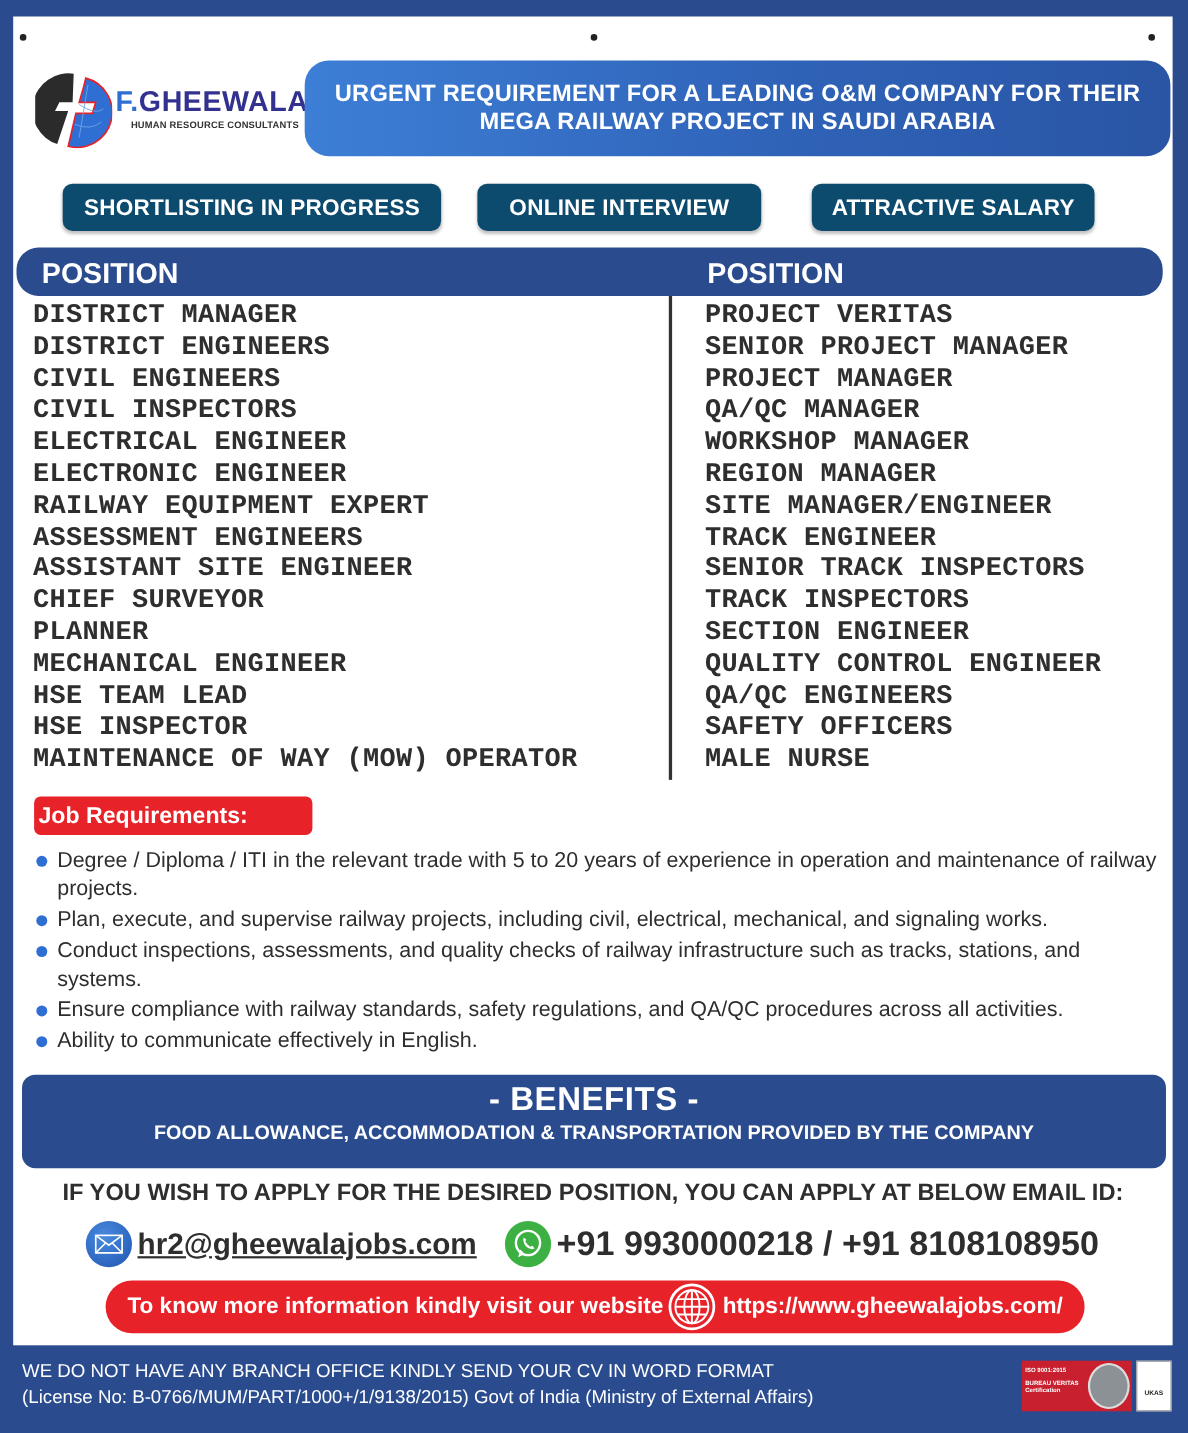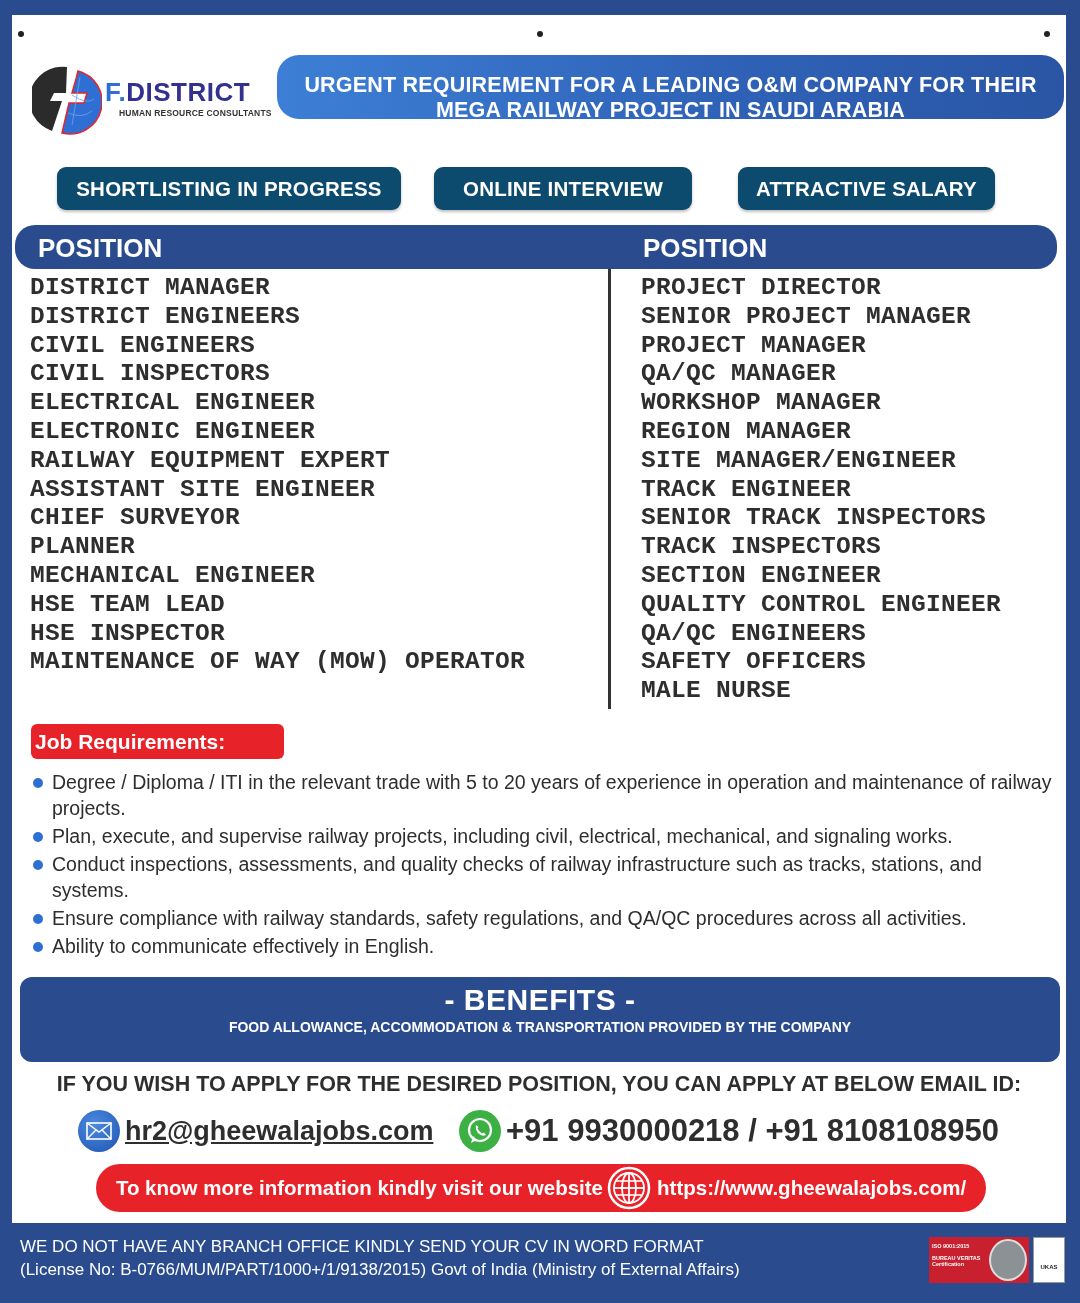--- a/index.html
+++ b/index.html
@@ -21,21 +21,21 @@
   .logo-name {
     position: absolute; left: 83px; top: 14px; font-size: 26px; font-weight: 700;
     color: #33318f; letter-spacing: 0.5px;
   }
   .logo-name .f { color: #2f6fd4; }
   .logo-sub {
     position: absolute; left: 97px; top: 45px; font-size: 8.5px; font-weight: 700;
     color: #333; letter-spacing: 0.2px;
   }
   .headline {
-    position: absolute; left: 265px; top: 40px; width: 787px; height: 64px;
+    position: absolute; left: 265px; top: 40px; width: 787px; height: 87px;
     border-radius: 22px;
     background: linear-gradient(90deg, #3d7fd6 0%, #2f63b8 55%, #2a55a5 100%);
     color: #fff; text-align: center; font-weight: 700; font-size: 21.5px;
     line-height: 25px; padding-top: 18px; letter-spacing: 0.2px;
   }
 
   
   .tag {
     position: absolute; top: 152px; height: 43px; border-radius: 9px;
     background: #0c4a6e; color: #fff; font-weight: 700; font-size: 20.5px;
@@ -75,21 +75,21 @@
     position: absolute; left: 3px; top: 9px; width: 10px; height: 10px;
     border-radius: 50%; background: #2f6fd4;
   }
 
   
   .benefits {
     position: absolute; left: 8px; top: 962px; width: 1040px; height: 85px;
     background: #2a4c8f; border-radius: 12px; color: #fff; text-align: center;
   }
   .benefits-title { font-weight: 700; font-size: 30px; padding-top: 6px; letter-spacing: 0.5px; }
-  .benefits-text { font-weight: 700; font-size: 14px; margin-top: 2px; }
+  .benefits-text { font-weight: 700; font-size: 18px; margin-top: 2px; }
 
   .apply-text {
     position: absolute; left: 0; top: 1057px; width: 1054px; text-align: center;
     font-weight: 700; font-size: 21.5px; color: #2e2e2e;
   }
   .contact-row { position: absolute; top: 1094px; height: 44px; display: flex; align-items: center; }
   .contact-icon {
     width: 42px; height: 42px; border-radius: 50%; display: flex;
     align-items: center; justify-content: center; margin-right: 5px;
   }
@@ -131,21 +131,21 @@
   <span class="pin" style="left:525px; top:16px;"></span>
   <span class="pin" style="left:1032px; top:16px;"></span>
 
   <div class="logo">
     <svg class="logo-mark" viewBox="0 0 70 70">
       <path d="M35 2 A33 33 0 0 0 20 66 L30 36 L18 36 L22 28 L34 28 Z" fill="#2b2b2b"></path>
       <path d="M46 6 A32 32 0 0 1 30 68 L37 38 L52 38 L55 28 L40 28 L44 14 Z" fill="#2f6fd4" stroke="#e82229" stroke-width="1.5"></path>
       <path d="M40 30 Q55 40 62 34 M36 48 Q50 54 60 46 M48 12 L40 60" stroke="#6fa3e8" stroke-width="0.8" fill="none"></path>
     </svg>
     <div class="logo-name">
-      <span class="f">F.</span><span>DISTRICT</span>
+      <span class="f">F.</span><span>GHEEWALA</span>
     </div>
     <div class="logo-sub">HUMAN RESOURCE CONSULTANTS</div>
   </div>
 
   <div class="headline">
     <div>URGENT REQUIREMENT FOR A LEADING O&amp;M COMPANY FOR THEIR</div>
     <div>MEGA RAILWAY PROJECT IN SAUDI ARABIA</div>
   </div>
 
   <div class="tag" style="left:45px; width:344px;">SHORTLISTING IN PROGRESS</div>
@@ -158,31 +158,32 @@
   <div class="col-divider"></div>
 
   <ul class="pos-list" style="left:18px;">
     <li>DISTRICT MANAGER</li>
     <li>DISTRICT ENGINEERS</li>
     <li>CIVIL ENGINEERS</li>
     <li>CIVIL INSPECTORS</li>
     <li>ELECTRICAL ENGINEER</li>
     <li>ELECTRONIC ENGINEER</li>
     <li>RAILWAY EQUIPMENT EXPERT</li>
+    <li>ASSESSMENT ENGINEERS</li>
     <li>ASSISTANT SITE ENGINEER</li>
     <li>CHIEF SURVEYOR</li>
     <li>PLANNER</li>
     <li>MECHANICAL ENGINEER</li>
     <li>HSE TEAM LEAD</li>
     <li>HSE INSPECTOR</li>
     <li>MAINTENANCE OF WAY (MOW) OPERATOR</li>
   </ul>
 
   <ul class="pos-list" style="left:629px;">
-    <li>PROJECT DIRECTOR</li>
+    <li>PROJECT VERITAS</li>
     <li>SENIOR PROJECT MANAGER</li>
     <li>PROJECT MANAGER</li>
     <li>QA/QC MANAGER</li>
     <li>WORKSHOP MANAGER</li>
     <li>REGION MANAGER</li>
     <li>SITE MANAGER/ENGINEER</li>
     <li>TRACK ENGINEER</li>
     <li>SENIOR TRACK INSPECTORS</li>
     <li>TRACK INSPECTORS</li>
     <li>SECTION ENGINEER</li>

